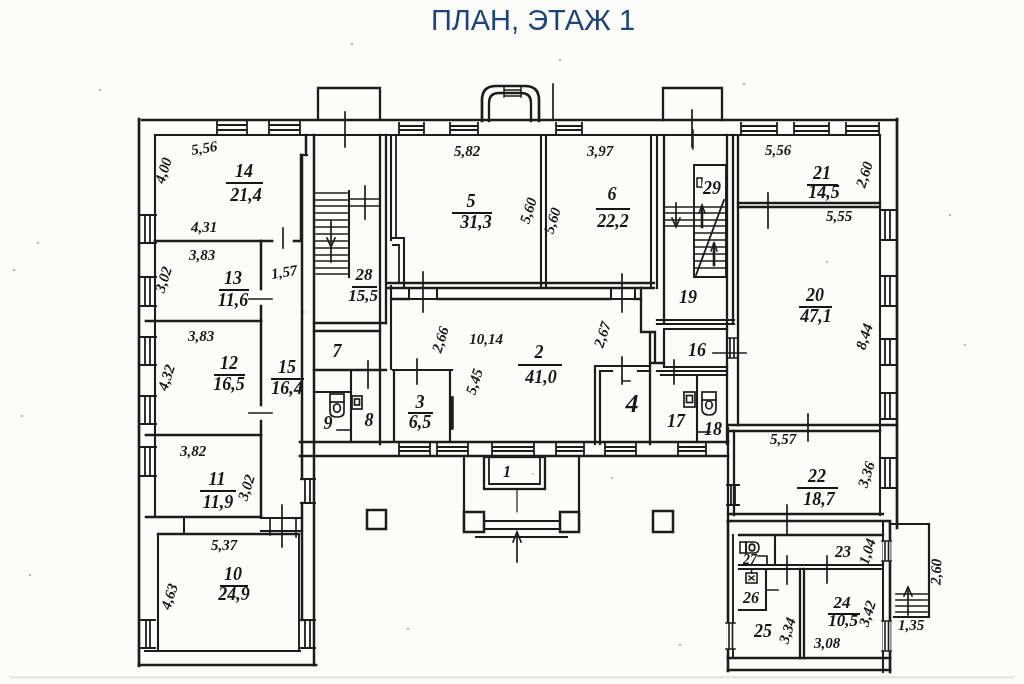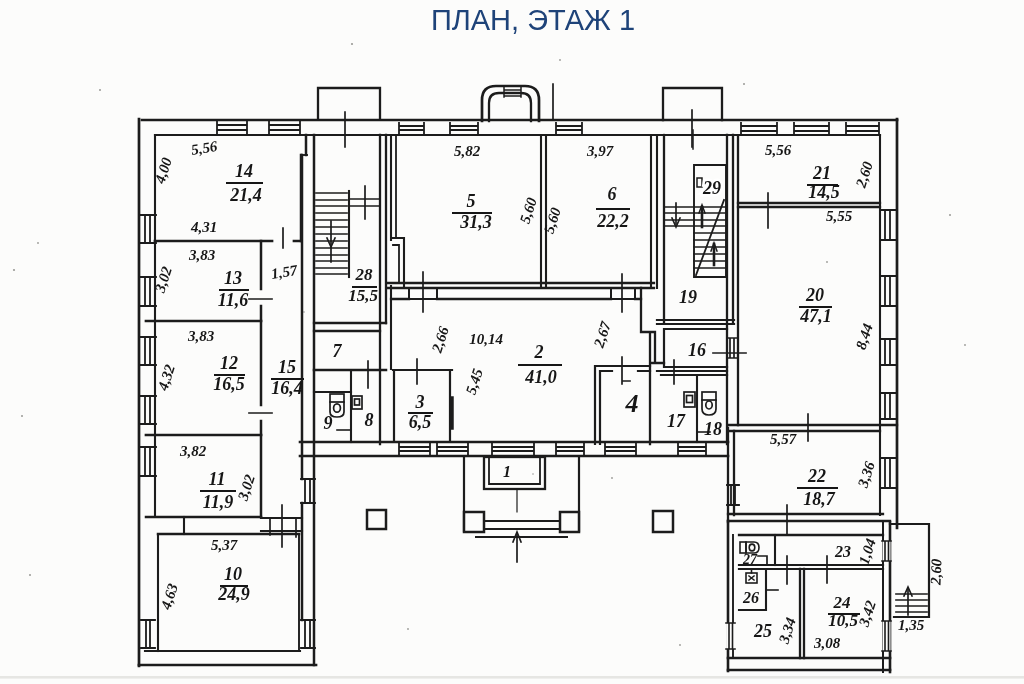--- a/index.html
+++ b/index.html
@@ -1,16 +1,16 @@
 <!DOCTYPE html>
 <html><head>
 <meta charset="utf-8">
 <style>
 html,body{margin:0;padding:0;background:#fcfcfb;}
-.wrap{width:1024px;height:684px;position:relative;overflow:hidden;}
+.wrap{width:1024px;height:684px;position:relative;overflow:hidden;border-radius:27px;}
 text{font-family:"Liberation Serif",serif;font-style:italic;font-weight:bold;fill:#161616;}
 .t{font-family:"Liberation Sans",sans-serif;font-style:normal;font-weight:normal;fill:#1e4379;}
 </style>
 </head>
 <body>
 <div class="wrap">
 <svg width="1024" height="684" viewBox="0 0 1024 684">
 
 <rect x="0" y="0" width="1024" height="684" fill="#fcfcfb"></rect>
 

